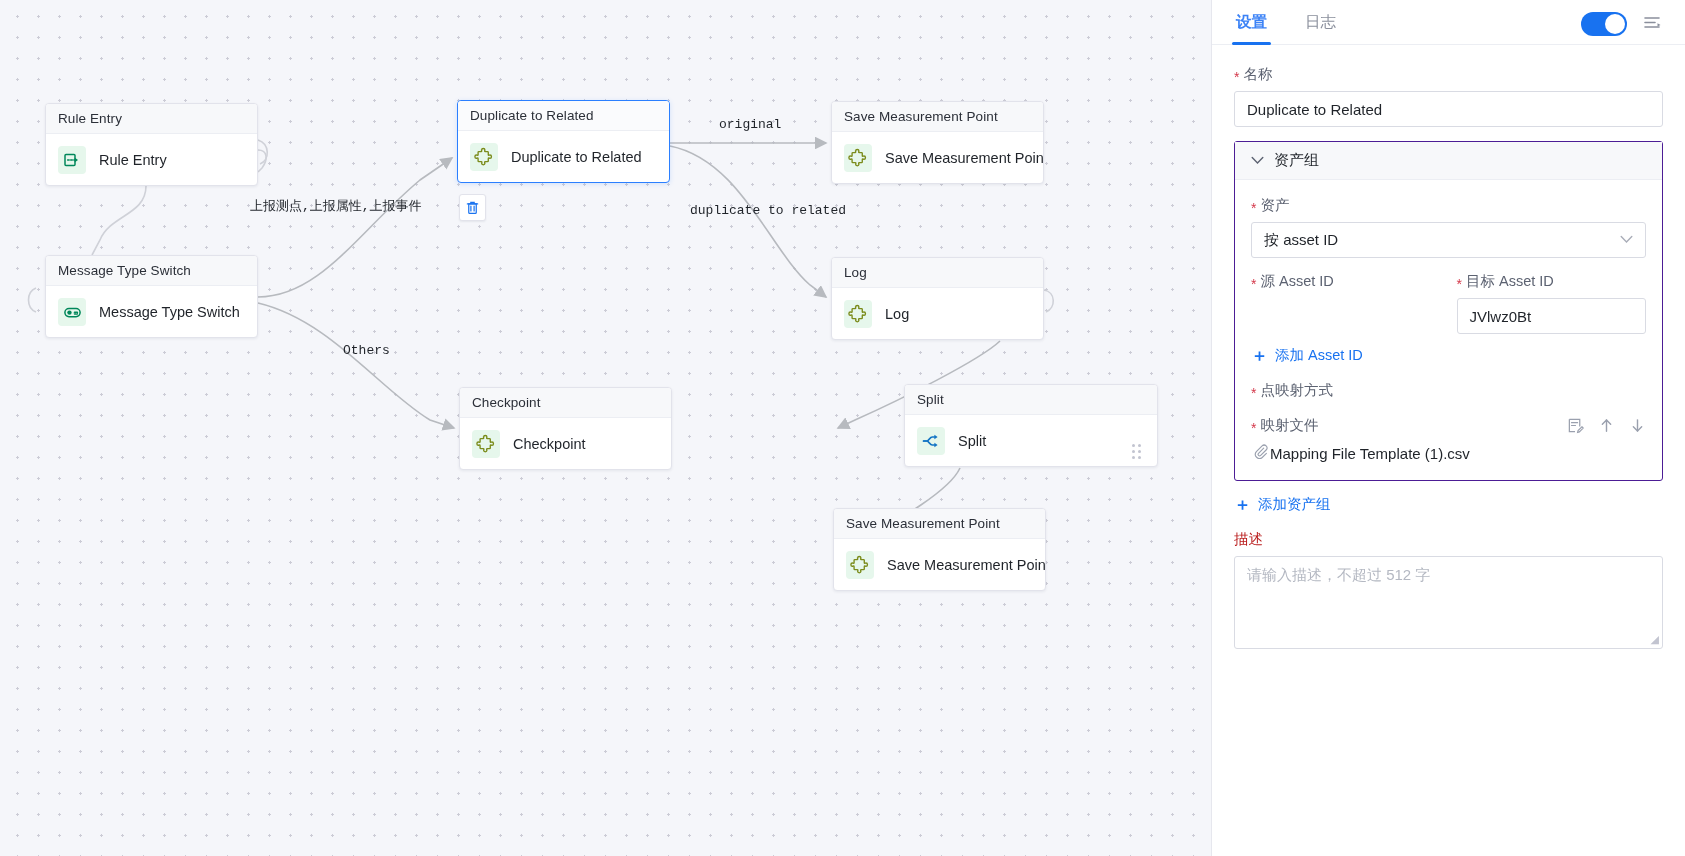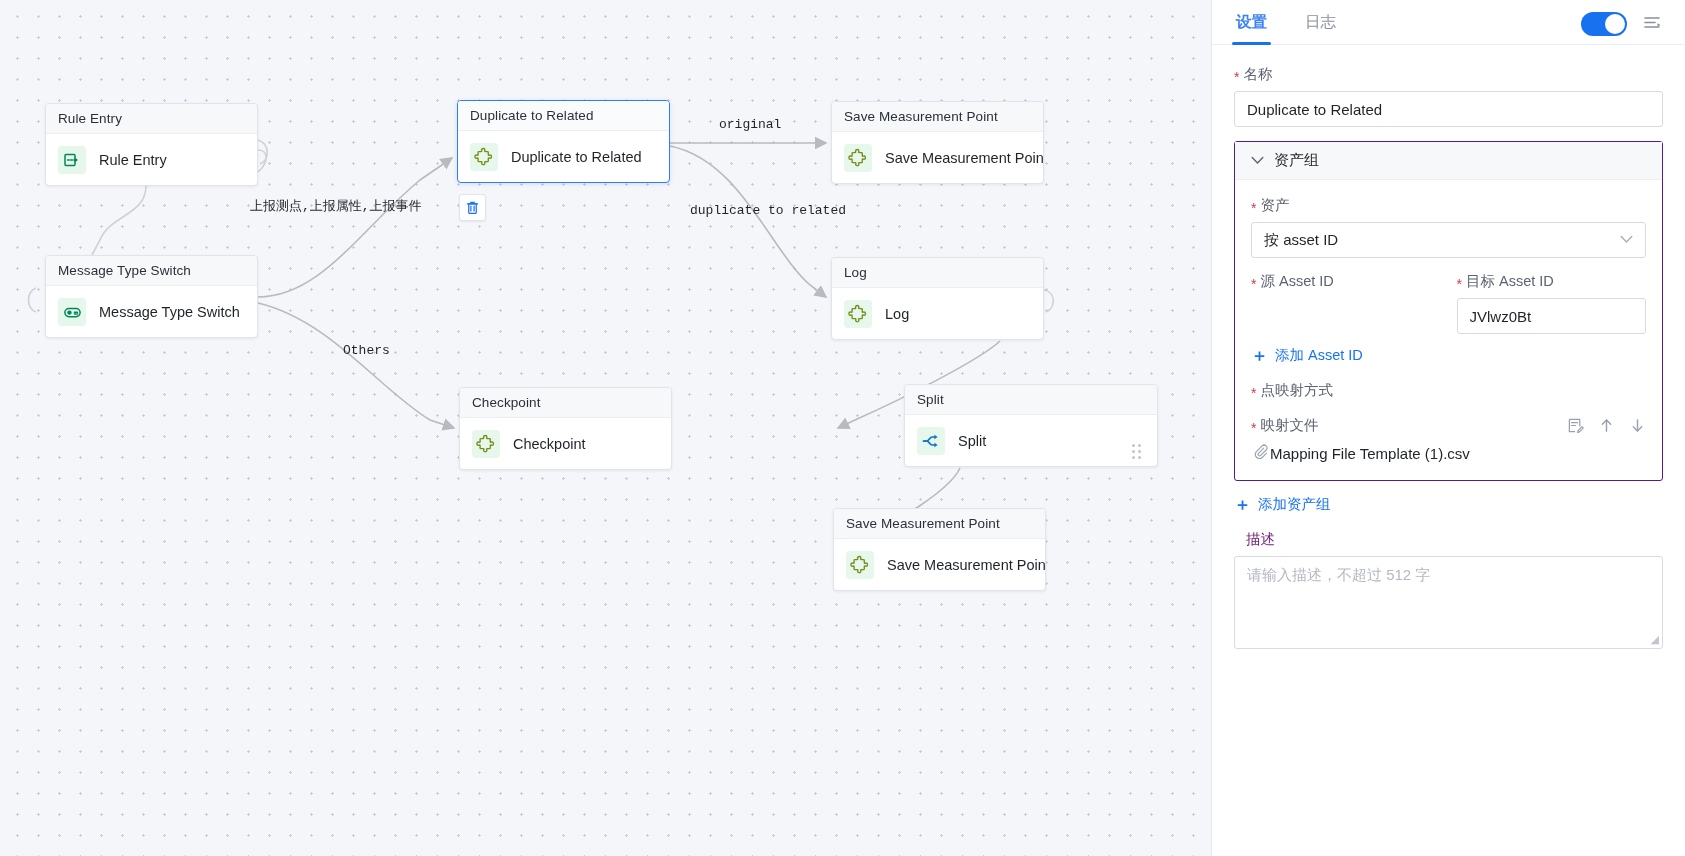--- a/index.html
+++ b/index.html
@@ -195,21 +195,21 @@
     border: 1px solid #d9dbe3; border-radius: 3px;
     padding: 9px 12px;
     font-size: 15px; color: #b4b8c2;
     position: relative;
     background: #fff;
   }
   .textarea .grip {
     position: absolute; right: 3px; bottom: 2px;
     color: #c2c4d0; font-size: 11px;
   }
-  .sec-label { font-size: 14.5px; color: #701a75; margin: 16px 0 7px 12px; }
+  .sec-label { font-size: 14.5px; color: #b91c1c; margin: 16px 0 7px 0; }
 </style>
 </head>
 <body>
 
 <div id="app">
 
   <div id="canvas">
 
     <svg id="edges" viewBox="0 0 1211 856">
       <defs>

